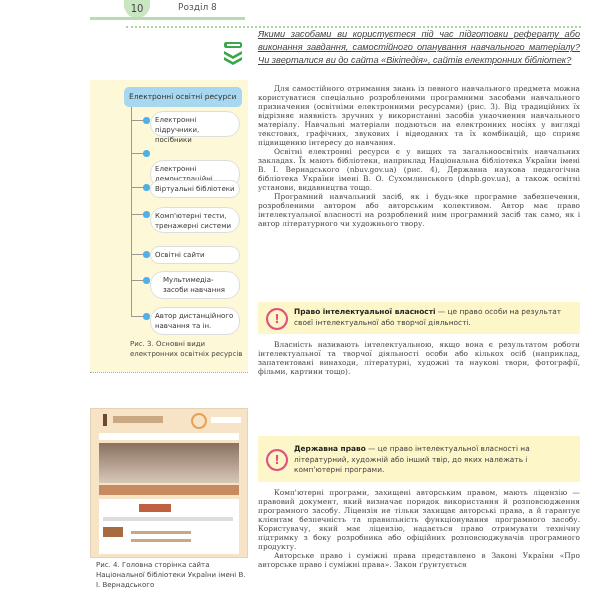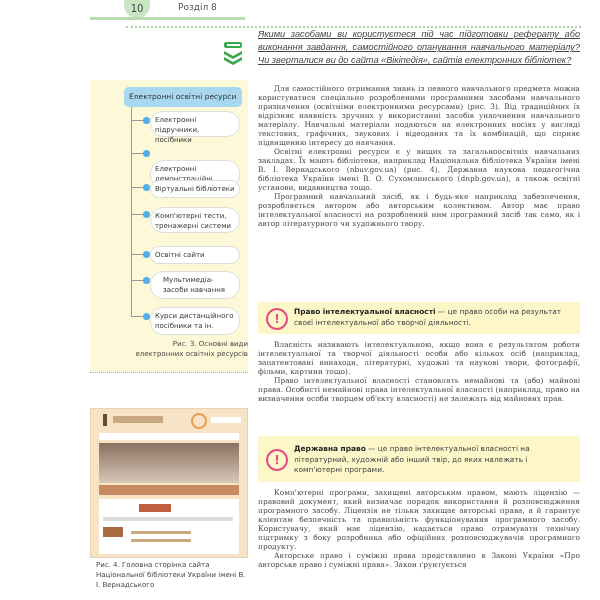--- a/index.html
+++ b/index.html
@@ -15,21 +15,21 @@
   
   .question{left:258px;top:28px;width:322px;font-family:"Liberation Sans",sans-serif;font-style:italic;font-size:9.2px;line-height:13px;color:#444;text-align:justify;text-decoration:underline;}
   
   .panel{left:90px;top:80px;width:158px;height:292px;background:#fdf8d8;}
   .panel-dots{left:90px;top:372px;width:158px;border-top:1px dotted #aaa;}
   .res-title{left:124px;top:87px;width:118px;height:20px;background:#a8d8f0;border-radius:5px;font-size:7.5px;line-height:20px;color:#333;padding-left:5px;box-sizing:border-box;}
   .tree-line{left:131px;top:107px;width:0;height:210px;border-left:1px solid #999;}
   .item{left:150px;width:90px;background:#fff;border:1px solid #ddd;border-radius:13px;font-size:7px;line-height:10px;color:#333;padding:3px 4px;box-sizing:border-box;}
   .dot{width:7px;height:7px;border-radius:50%;background:#4fb0e8;}
   .conn{width:16px;height:0;border-top:1px solid #999;}
-  .fig3-caption{left:130px;top:339px;width:118px;font-size:7px;line-height:10px;color:#444;text-align:right;}
+  .fig3-caption{left:130px;top:339px;width:118px;font-size:7px;line-height:10px;color:#444;}
   
   .screenshot{left:90px;top:408px;width:156px;height:148px;background:#f7e3c6;border:1px solid #e6d3b5;overflow:hidden;}
   .fig4-caption{left:96px;top:560px;width:150px;font-size:7px;line-height:10px;color:#444;}
   
   .body{left:258px;width:322px;font-family:"DejaVu Serif",serif;font-size:7.4px;line-height:9px;color:#444;text-align:justify;}
   .body p{margin:0;text-indent:16px;}
   .callout{left:258px;width:322px;background:#fdf6c8;box-sizing:border-box;padding:5px 8px 5px 36px;font-size:7.4px;line-height:10.5px;color:#444;}
   .excl{position:absolute;left:8px;top:50%;margin-top:-10px;width:18px;height:18px;border:2px solid #e05080;border-radius:50%;color:#e05080;font-weight:bold;font-size:12px;line-height:18px;text-align:center;}
   .callout b{color:#222;}
 </style>
@@ -74,21 +74,21 @@
 <div class="abs conn" style="left:131px;top:254px;"></div>
 <div class="abs dot" style="left:143px;top:251px;"></div>
 <div class="abs item" style="top:246px;height:18px;">Освітні сайти</div>
 
 <div class="abs conn" style="left:131px;top:280px;"></div>
 <div class="abs dot" style="left:143px;top:277px;"></div>
 <div class="abs item" style="top:271px;height:28px;padding-left:12px;">Мультимедіа-засоби навчання</div>
 
 <div class="abs conn" style="left:131px;top:316px;"></div>
 <div class="abs dot" style="left:143px;top:313px;"></div>
-<div class="abs item" style="top:307px;height:28px;">Курси дистанційного посібники та ін.</div>
+<div class="abs item" style="top:307px;height:28px;">Автор дистанційного навчання та ін.</div>
 
 <div class="abs fig3-caption">Рис. 3. Основні види електронних освітніх ресурсів</div>
 
 <div class="abs screenshot">
   <div style="position:absolute;left:12px;top:5px;width:4px;height:12px;background:#6a4a30;"></div>
   <div style="position:absolute;left:22px;top:7px;width:50px;height:7px;background:#c9a882;"></div>
   <div style="position:absolute;left:100px;top:4px;width:12px;height:12px;border:2px solid #e8a050;border-radius:50%;"></div>
   <div style="position:absolute;left:120px;top:8px;width:30px;height:6px;background:#fff;"></div>
   <div style="position:absolute;left:8px;top:24px;width:140px;height:7px;background:#fff;"></div>
   <div style="position:absolute;left:8px;top:34px;width:140px;height:40px;background:linear-gradient(180deg,#8a7060,#d8c8b8);"></div>
@@ -98,31 +98,30 @@
   <div style="position:absolute;left:12px;top:108px;width:130px;height:4px;background:#ddd;"></div>
   <div style="position:absolute;left:12px;top:118px;width:20px;height:10px;background:#a86a40;"></div>
   <div style="position:absolute;left:40px;top:122px;width:60px;height:3px;background:#c9a882;"></div>
   <div style="position:absolute;left:40px;top:130px;width:60px;height:3px;background:#c9a882;"></div>
 </div>
 <div class="abs fig4-caption">Рис. 4. Головна сторінка сайта Національної бібліотеки України імені В. І. Вернадського</div>
 
 <div class="abs body" style="top:84px;">
   <p>Для самостійного отримання знань із певного навчального предмета можна користуватися спеціально розробленими програмними засобами навчального призначення (освітніми електронними ресурсами) (рис. 3). Від традиційних їх відрізняє наявність зручних у використанні засобів унаочнення навчального матеріалу. Навчальні матеріали подаються на електронних носіях у вигляді текстових, графічних, звукових і відеоданих та їх комбінацій, що сприяє підвищенню інтересу до навчання.</p>
   <p>Освітні електронні ресурси є у вищих та загальноосвітніх навчальних закладах. Їх мають бібліотеки, наприклад Національна бібліотека України імені В. І. Вернадського (nbuv.gov.ua) (рис. 4), Державна наукова педагогічна бібліотека України імені В. О. Сухомлинського (dnpb.gov.ua), а також освітні установи, видавництва тощо.</p>
-  <p>Програмний навчальний засіб, як і будь-яке наприклад забезпечення, розробляється автором або авторським колективом. Автор має право інтелектуальної власності на розроблений ним програмний засіб так само, як і автор літературного чи художнього твору.</p>
+  <p>Програмний навчальний засіб, як і будь-яке програмне забезпечення, розробленими автором або авторським колективом. Автор має право інтелектуальної власності на розроблений ним програмний засіб так само, як і автор літературного чи художнього твору.</p>
 </div>
 
 <div class="abs callout" style="top:302px;height:32px;">
   <span class="excl">!</span>
   <b>Право інтелектуальної власності</b><span> — це право особи на результат своєї інтелектуальної або творчої діяльності.</span>
 </div>
 
 <div class="abs body" style="top:340px;">
   <p>Власність називають інтелектуальною, якщо вона є результатом роботи інтелектуальної та творчої діяльності особи або кількох осіб (наприклад, запатентовані винаходи, літературні, художні та наукові твори, фотографії, фільми, картини тощо).</p>
-  <p>Право інтелектуальної власності становлять немайнові та (або) майнові права. Особисті немайнові права інтелектуальної власності (наприклад, право на визначення особи творцем об'єкту власності) не залежать від майнових прав.</p>
 </div>
 
 <div class="abs callout" style="top:436px;height:46px;padding-top:8px;">
   <span class="excl">!</span>
   <b>Державна право</b><span> — це право інтелектуальної власності на літературний, художній або інший твір, до яких належать і комп'ютерні програми.</span>
 </div>
 
 <div class="abs body" style="top:488px;">
   <p>Комп'ютерні програми, захищені авторським правом, мають ліцензію — правовий документ, який визначає порядок використання й розповсюдження програмного засобу. Ліцензія не тільки захищає авторські права, а й гарантує клієнтам безпечність та правильність функціонування програмного засобу. Користувачу, який має ліцензію, надається право отримувати технічну підтримку з боку розробника або офіційних розповсюджувачів програмного продукту.</p>
   <p>Авторське право і суміжні права представлено в Законі України «Про авторське право і суміжні права». Закон ґрунтується</p>

